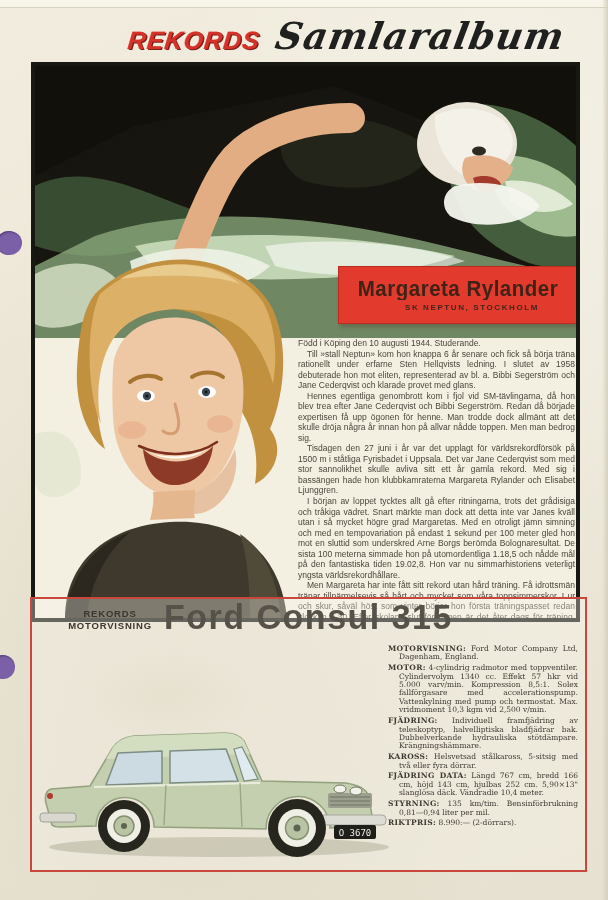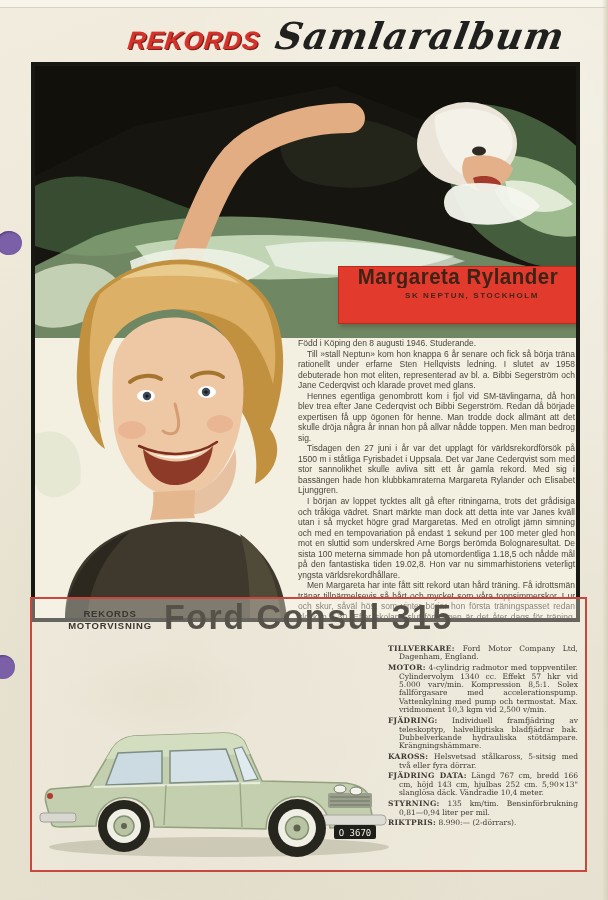--- a/index.html
+++ b/index.html
@@ -20,21 +20,21 @@
   .script-title{position:absolute;left:276px;top:-4px;font-family:"DejaVu Serif",serif;font-style:italic;
          font-weight:700;font-size:37px;color:#20201e;transform:skewX(-10deg);letter-spacing:1px;}
 
   
   .panel{position:absolute;left:31px;top:62px;width:541px;height:552px;border:4px solid #181812;
          background:#f3efe1;overflow:hidden;}
   .swim-svg{position:absolute;left:0;top:0;}
   .portrait-svg{position:absolute;left:0;top:168px;}
   .name-box{position:absolute;left:303px;top:200px;width:240px;height:58px;background:#e23b2d;
             box-shadow:0 0 0 1px #b92c20 inset, 2px 3px 4px rgba(60,30,20,.25);
-            display:flex;flex-direction:column;align-items:center;}
+            display:flex;flex-direction:column;align-items:center;justify-content:center;}
   .name-box .name{font-size:20.5px;font-weight:800;color:#3f2317;letter-spacing:.5px;line-height:1;
             font-family:"Liberation Sans",sans-serif;transform:scaleY(1.08);}
   .name-box .club{margin-top:4px;font-size:8px;font-weight:800;color:#43261a;letter-spacing:1.6px;padding-left:28px;}
   .bio{position:absolute;left:263px;top:272px;width:277px;height:276px;
        font-size:8.5px;line-height:1.24;color:#4c463c;text-align:justify;}
   .bio p{margin:0;text-indent:9px;}
   .bio p.first{text-indent:0;}
 
   
   .ford-box{position:absolute;left:30px;top:597px;width:553px;height:271px;
@@ -136,39 +136,39 @@
       <path d="M30,384 C35,340 60,310 95,298 C70,320 55,350 52,384 Z" fill="#2c2820"></path>
       <path d="M205,300 C228,315 242,342 246,384 L215,384 C215,350 212,322 205,300 Z" fill="#504a38"></path>
     </svg>
 
     <div class="name-box">
       <div class="name">Margareta Rylander</div>
       <div class="club">SK NEPTUN, STOCKHOLM</div>
     </div>
 
     <div class="bio">
-      <p class="first">Född i Köping den 8 augusti 1946. Studerande.</p>
+      <p class="first">Född i Köping den 10 augusti 1944. Studerande.</p>
       <p>Till »stall Neptun» kom hon knappa 6 år senare och fick så börja träna rationellt under erfarne Sten Hellqvists ledning. I slutet av 1958 debuterade hon mot eliten, representerad av bl. a. Bibbi Segerström och Jane Cederqvist och klarade provet med glans.</p>
       <p>Hennes egentliga genombrott kom i fjol vid SM-tävlingarna, då hon blev trea efter Jane Cederqvist och Bibbi Segerström. Redan då började expertisen få upp ögonen för henne. Man trodde dock allmänt att det skulle dröja några år innan hon på allvar nådde toppen. Men man bedrog sig.</p>
       <p>Tisdagen den 27 juni i år var det upplagt för världsrekordförsök på 1500 m i ståtliga Fyrisbadet i Uppsala. Det var Jane Cederqvist som med stor sannolikhet skulle avliva sitt ett år gamla rekord. Med sig i bassängen hade hon klubbkamraterna Margareta Rylander och Elisabet Ljunggren.</p>
       <p>I början av loppet tycktes allt gå efter ritningarna, trots det grådisiga och tråkiga vädret. Snart märkte man dock att detta inte var Janes kväll utan i så mycket högre grad Margaretas. Med en otroligt jämn simning och med en tempovariation på endast 1 sekund per 100 meter gled hon mot en sluttid som underskred Arne Borgs berömda Bolognaresultat. De sista 100 meterna simmade hon på utomordentliga 1.18,5 och nådde mål på den fantastiska tiden 19.02,8. Hon var nu simmarhistoriens veterligt yngsta världsrekordhållare.</p>
       <p>Men Margareta har inte fått sitt rekord utan hård träning. Få idrottsmän tränar tillnärmelsevis så hårt och mycket som våra toppsimmerskor. I ur och skur, såväl höst som vinter börjar hon första träningspasset redan klockan 6.30. Efter skolans slut för dagen är det åter dags för träning, denna gång betydligt hårdare. Ungefär 13 km avverkar hon varje dag i bassängen.</p>
 
     </div>
   </div>
 
   <div class="ford-box">
     <div class="kicker">
       <div>REKORDS</div>
       <div>MOTORVISNING</div>
     </div>
     <div class="ford-title">Ford Consul 315</div>
 
     <div class="specs">
-      <p><b>TILLVERKARE:</b><span> Ford Motor Company Ltd, Dagenham, England.</span></p>
+      <p><b>MOTORVISNING:</b><span> Ford Motor Company Ltd, Dagenham, England.</span></p>
       <p><b>MOTOR:</b><span> 4-cylindrig radmotor med toppventiler. Cylindervolym 1340 cc. Effekt 57 hkr vid 5.000 varv/min. Kompression 8,5:1. Solex fallförgasare med accelerationspump. Vattenkylning med pump och termostat. Max. vridmoment 10,3 kgm vid 2,500 v/min.</span></p>
       <p><b>FJÄDRING:</b><span> Individuell framfjädring av teleskoptyp, halvelliptiska bladfjädrar bak. Dubbelverkande hydrauliska stötdämpare. Krängningshämmare.</span></p>
       <p><b>KAROSS:</b><span> Helsvetsad stålkaross, 5-sitsig med två eller fyra dörrar.</span></p>
       <p><b>FJÄDRING DATA:</b><span> Längd 767 cm, bredd 166 cm, höjd 143 cm, hjulbas 252 cm. 5,90×13" slanglösa däck. Vändradie 10,4 meter.</span></p>
       <p><b>STYRNING:</b><span> 135 km/tim. Bensinförbrukning 0,81—0,94 liter per mil.</span></p>
       <p><b>RIKTPRIS:</b><span> 8.990:— (2-dörrars).</span></p>
     </div>
 
     <svg class="car-svg" width="355" height="170" viewBox="0 0 355 170">
       <ellipse cx="185" cy="150" rx="170" ry="10" fill="#b4b09c" opacity=".55"></ellipse>

